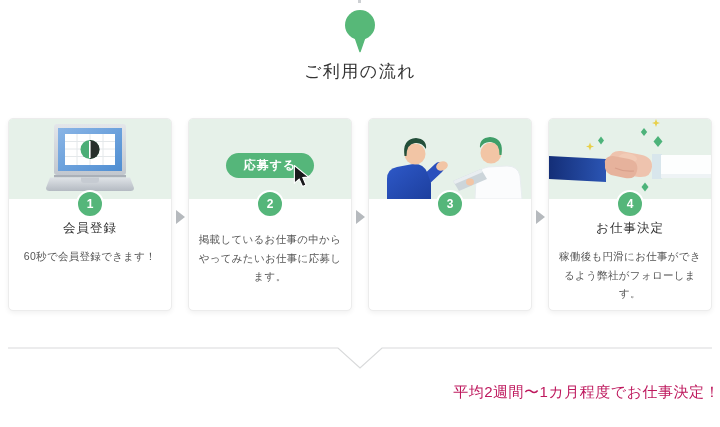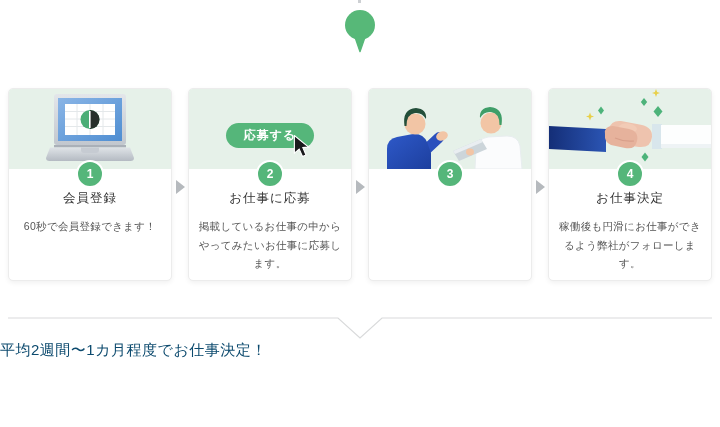--- a/index.html
+++ b/index.html
@@ -23,33 +23,34 @@
   .cline{margin:0;font-size:10.5px;line-height:1.78;color:#555;letter-spacing:0.3px;}
   .cbody .cline:first-of-type{margin-top:10px;}
   .sep{width:16px;display:flex;justify-content:center;}
   .tri{margin-top:92px;width:0;height:0;border-top:7px solid transparent;
     border-bottom:7px solid transparent;border-left:9px solid #b5b9bd;}
   .apply-btn{position:absolute;left:50%;top:34px;transform:translateX(-50%);width:88px;height:25px;
     border-radius:13px;background:#55b67a;color:#fff;font-size:12px;font-weight:bold;
     text-align:center;line-height:25px;letter-spacing:1px;border:none;padding:0;}
   .cursor{position:absolute;left:104px;top:46px;}
   .divider{display:block;margin:36px auto 0;}
-  .note{margin-top:2px;text-align:left;font-size:15px;color:#0c4a6e;letter-spacing:0.5px;}
+  .note{margin-top:14px;text-align:right;font-size:15px;color:#be185d;letter-spacing:0.5px;}
 </style>
 </head>
 <body>
 
 <div class="stage">
   <div class="top-tick"></div>
 
   <svg class="pin" width="34" height="44" viewBox="0 0 34 44">
     <circle cx="17" cy="15" r="15" fill="#57b878"></circle>
     <path d="M12 27 L17 41.5 L22 27 Z" fill="#57b878" stroke="#57b878" stroke-width="1.5" stroke-linejoin="round"></path>
   </svg>
 
+  <h1 class="section-title">ご利用の流れ</h1>
 
   <div class="cards">
 
     <div class="card">
       <div class="visual">
         <svg class="laptop" width="90" height="68" viewBox="0 0 90 68">
           <defs>
             <linearGradient id="bez" x1="0" y1="0" x2="0" y2="1">
               <stop offset="0" stop-color="#e3e6ea"></stop>
                 <stop offset="1" stop-color="#c2c7ce"></stop>
@@ -92,21 +93,20 @@
       <div class="visual">
         <button class="apply-btn">応募する</button>
         <svg class="cursor" width="17" height="23" viewBox="0 0 15 21">
           <path d="M1 0.5 L1 16.5 L5.4 12.9 L8.4 19.6 L11.6 18.2 L8.7 11.5 L14 11 Z" fill="#191a1c" stroke="#ffffff" stroke-width="1"></path>
         </svg>
       </div>
       <div class="badge">
         <span>2</span>
       </div>
       <div class="cbody">
-        <div class="ctitle">お仕事に応募</div>
         <p class="cline">掲載しているお仕事の中からやってみたいお仕事に応募します。</p>
       </div>
     </div>
 
     <div class="sep">
       <span class="tri"></span>
     </div>
 
     <div class="card">
       <div class="visual">

